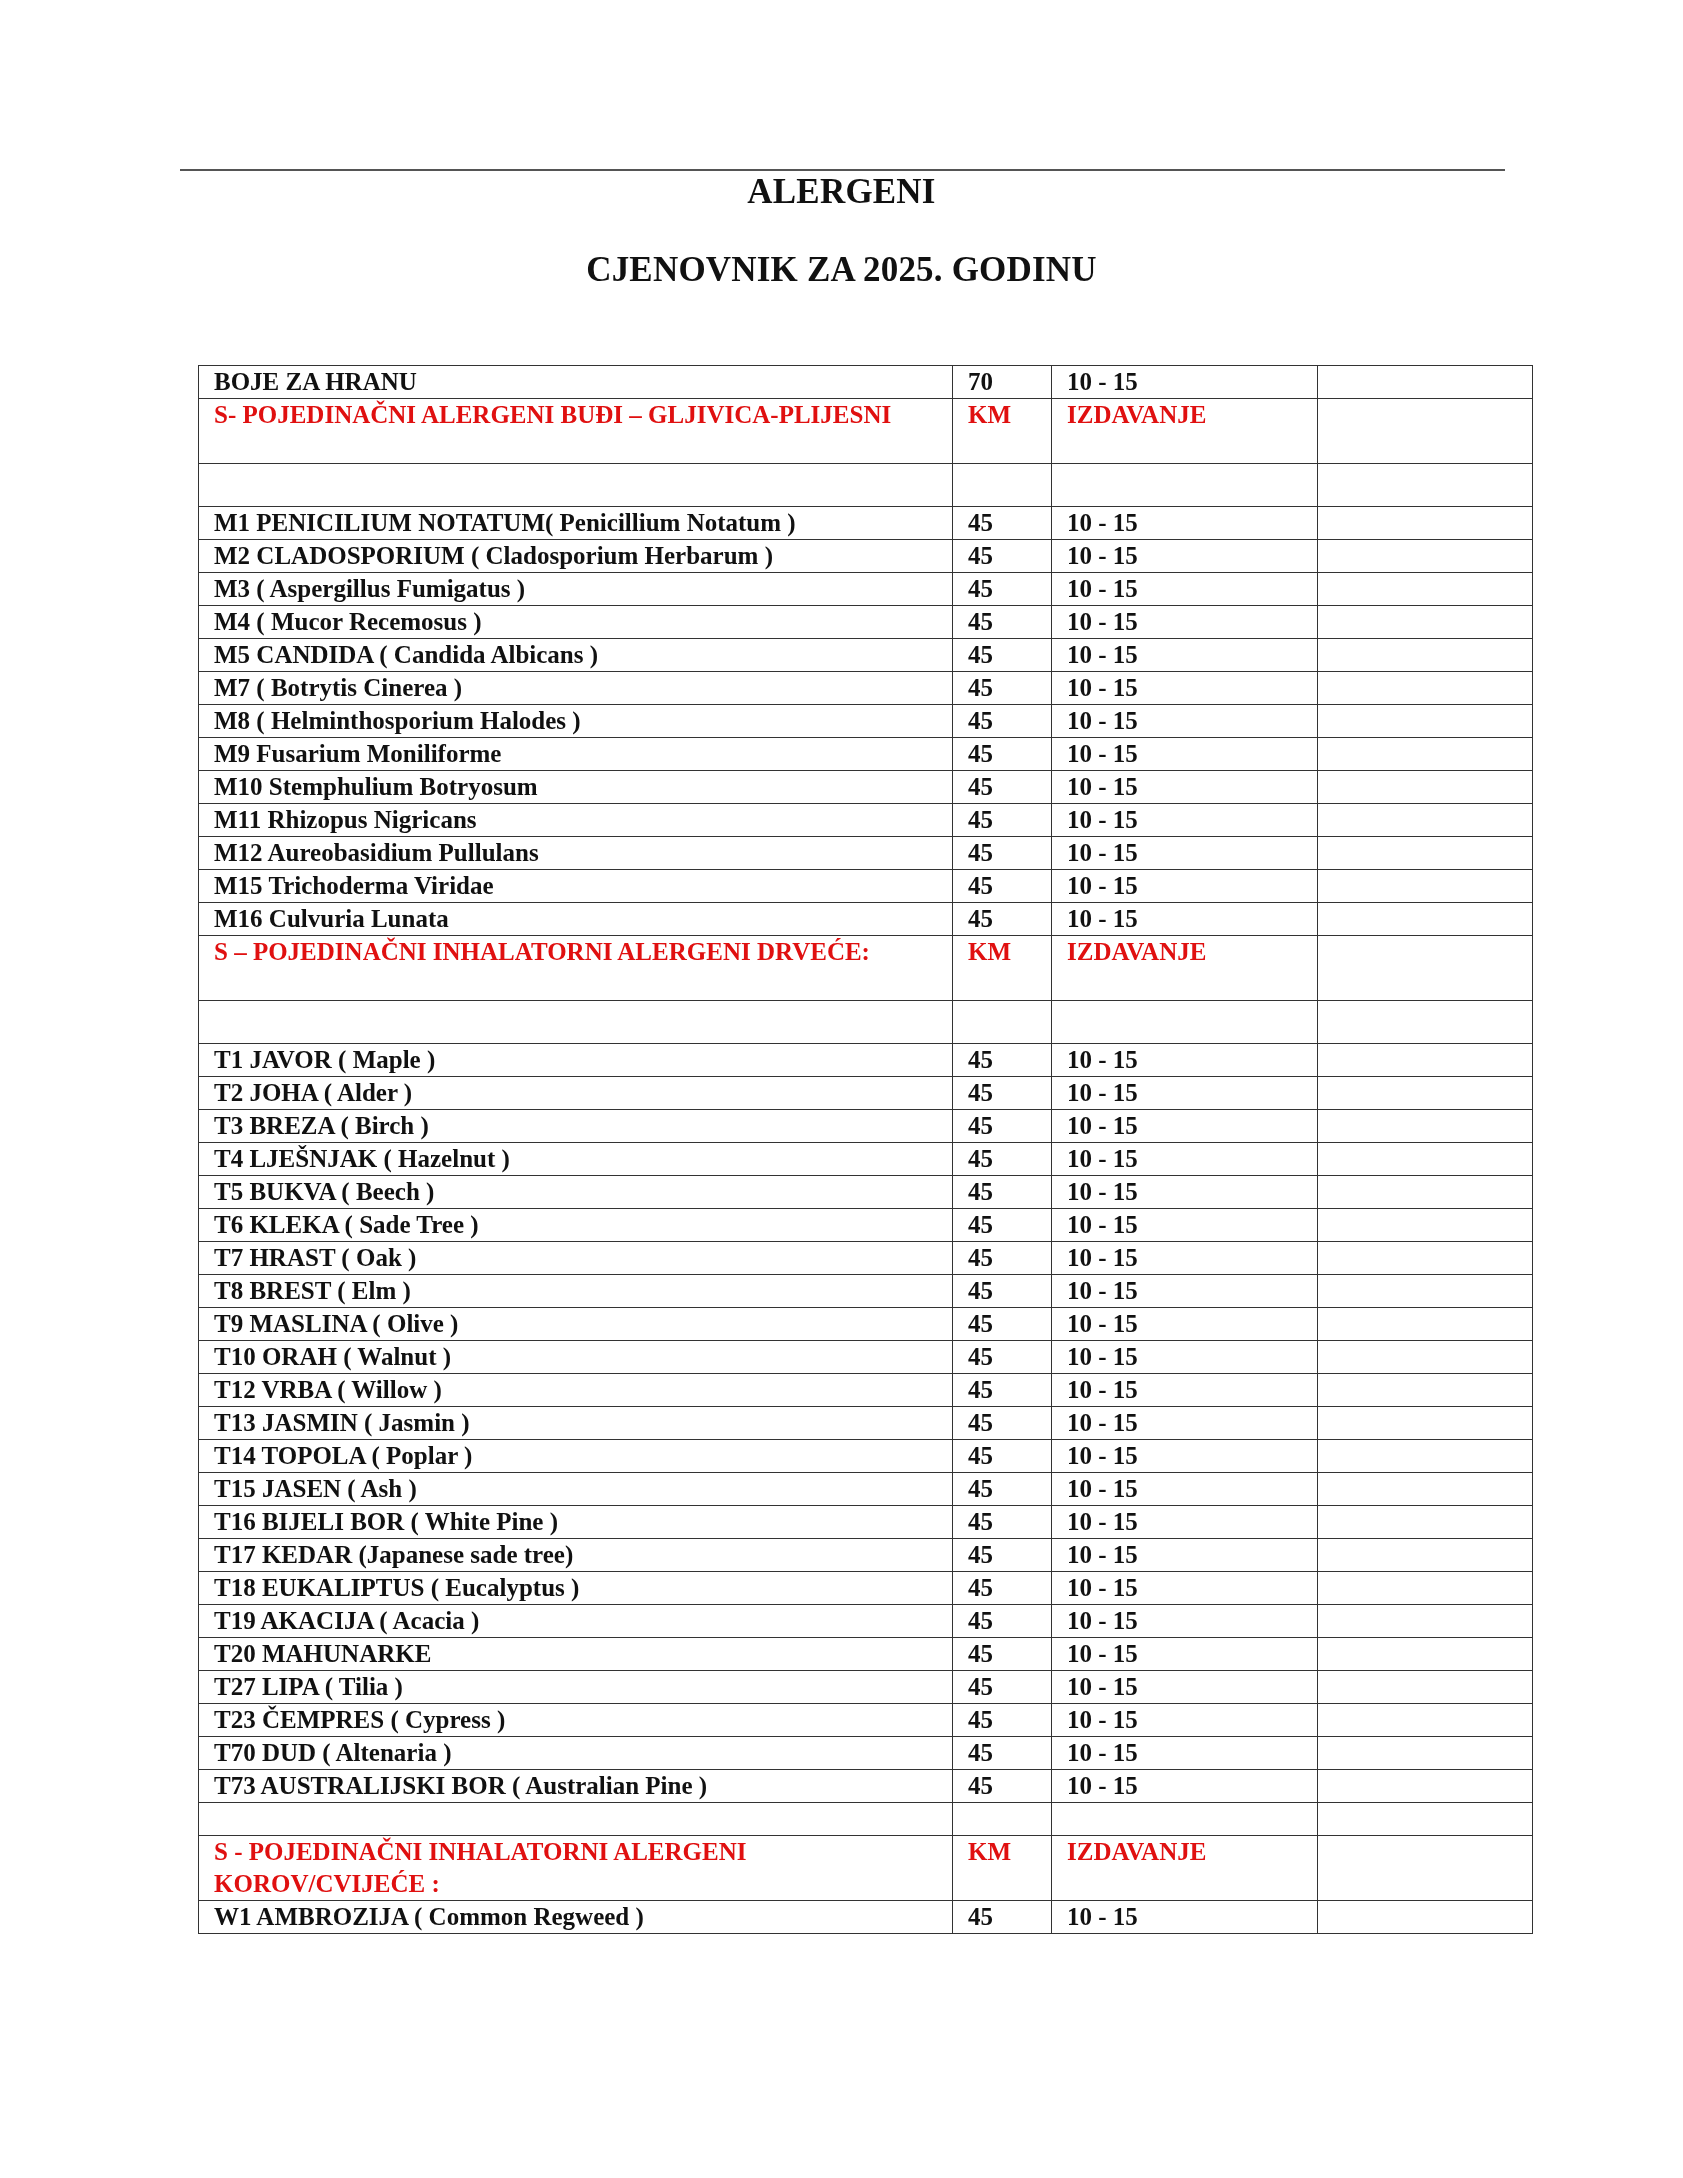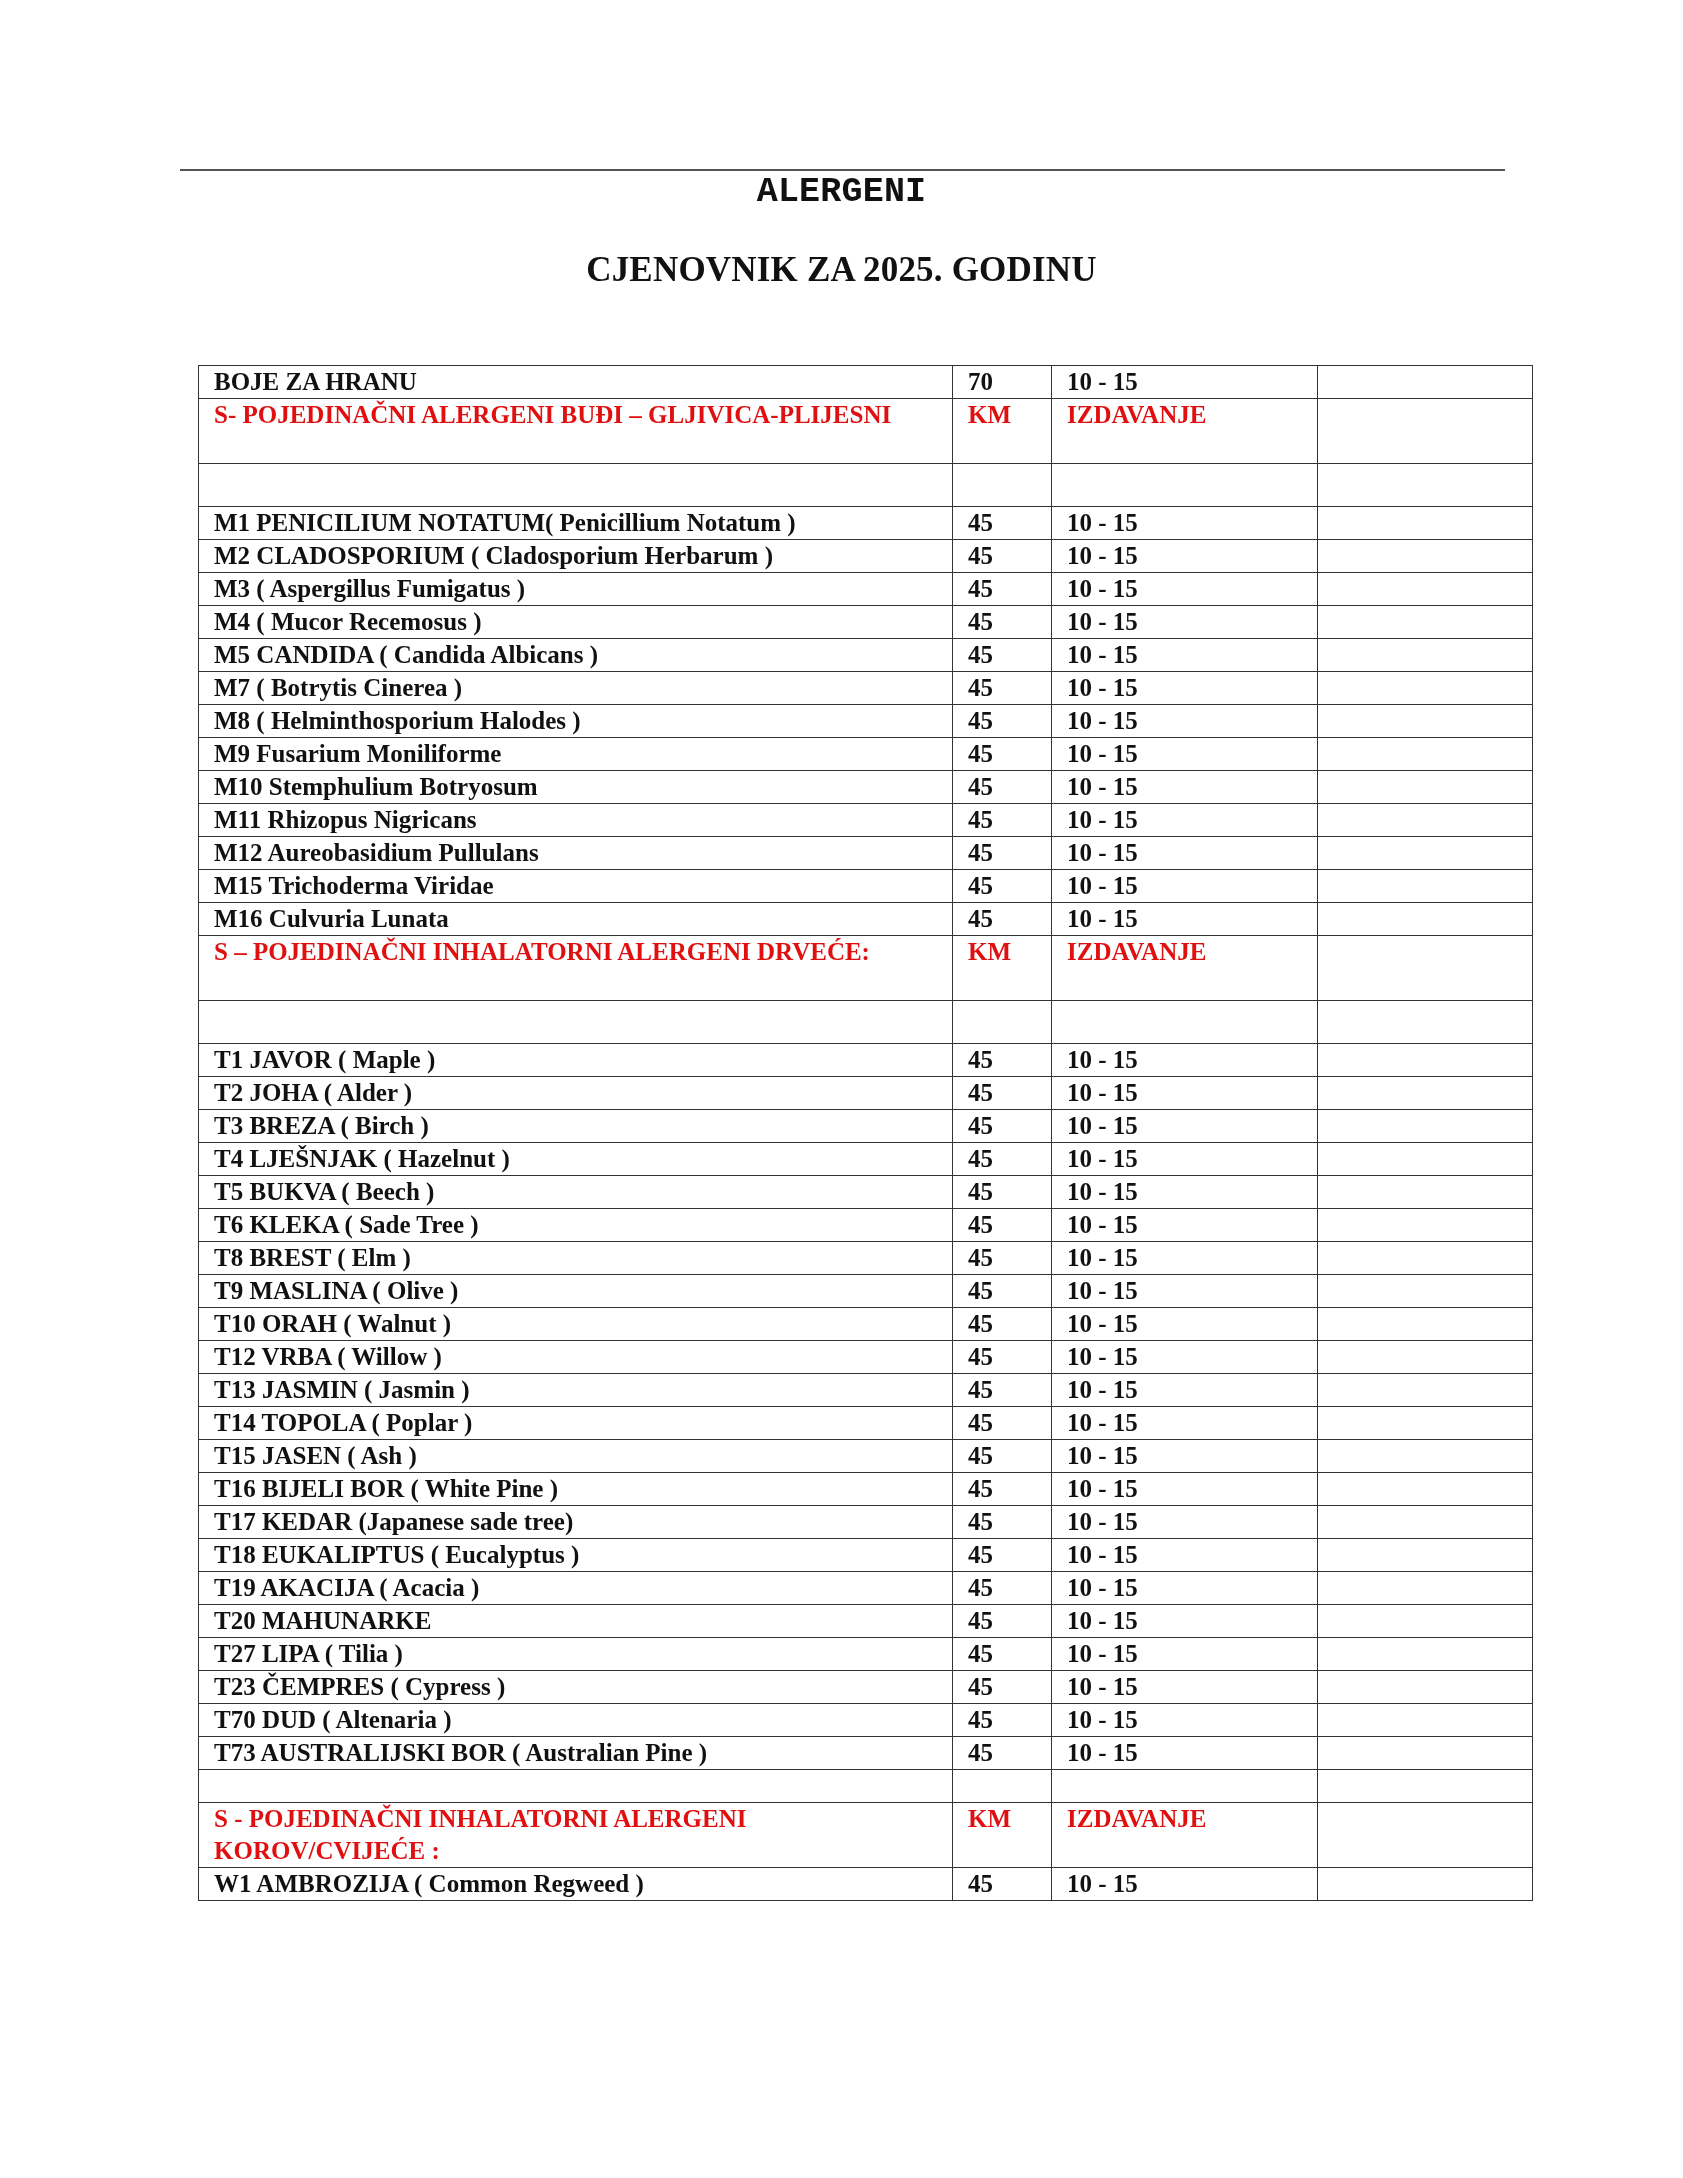--- a/index.html
+++ b/index.html
@@ -8,21 +8,21 @@
       font-family: "Liberation Serif", "DejaVu Serif", serif; color: #111111;
     }
     .top-rule {
       position: absolute; left: 180px; top: 169px; width: 1325px; height: 0;
       border-top: 2px solid #555555;
     }
     .title {
       position: absolute; left: 0; width: 1683px; text-align: center;
       font-weight: bold; font-size: 35px; letter-spacing: 0.2px; color: #111;
     }
-    .title-1 { top: 172px; font-family: Liberation Mono, monospace; }
+    .title-1 { top: 172px; }
     .title-2 { top: 250px; }
     table.price-table {
       position: absolute; left: 182px; top: 365px; width: 1335px;
       border-collapse: collapse; table-layout: fixed; margin-left: 16px;
     }
     table.price-table td {
       border: 1.5px solid #333333;
       padding: 0 0 0 15px;
       font-weight: bold; font-size: 25px; line-height: 32px;
       vertical-align: top; height: 31px; box-sizing: border-box;
@@ -191,20 +191,26 @@
         <td>10 - 15</td>
         <td></td>
       </tr>
       <tr class="item">
         <td class="name">T6 KLEKA ( Sade Tree )</td>
         <td>45</td>
         <td>10 - 15</td>
         <td></td>
       </tr>
       <tr class="item">
+        <td class="name">T7 HRAST ( Oak )</td>
+        <td>45</td>
+        <td>10 - 15</td>
+        <td></td>
+      </tr>
+      <tr class="item">
         <td class="name">T8 BREST ( Elm )</td>
         <td>45</td>
         <td>10 - 15</td>
         <td></td>
       </tr>
       <tr class="item">
         <td class="name">T9 MASLINA ( Olive )</td>
         <td>45</td>
         <td>10 - 15</td>
         <td></td>

